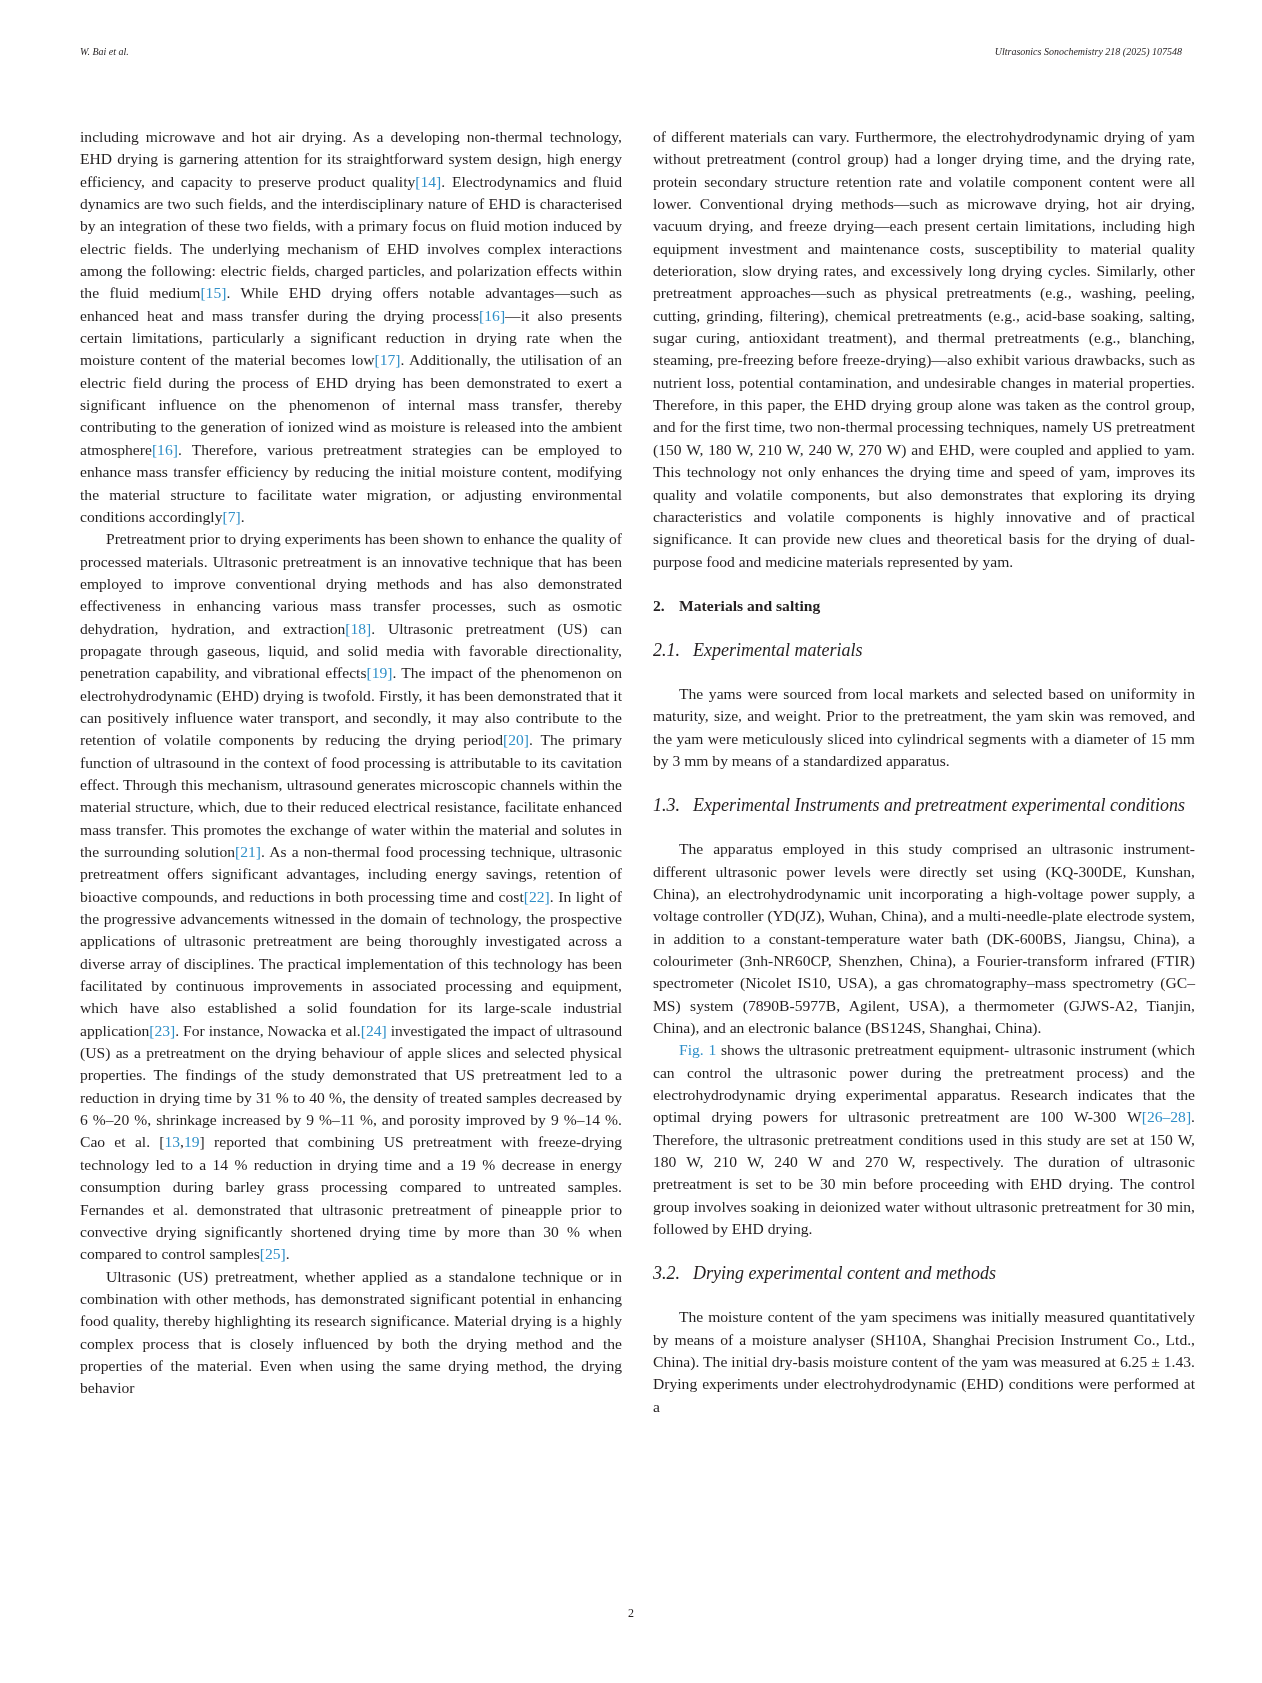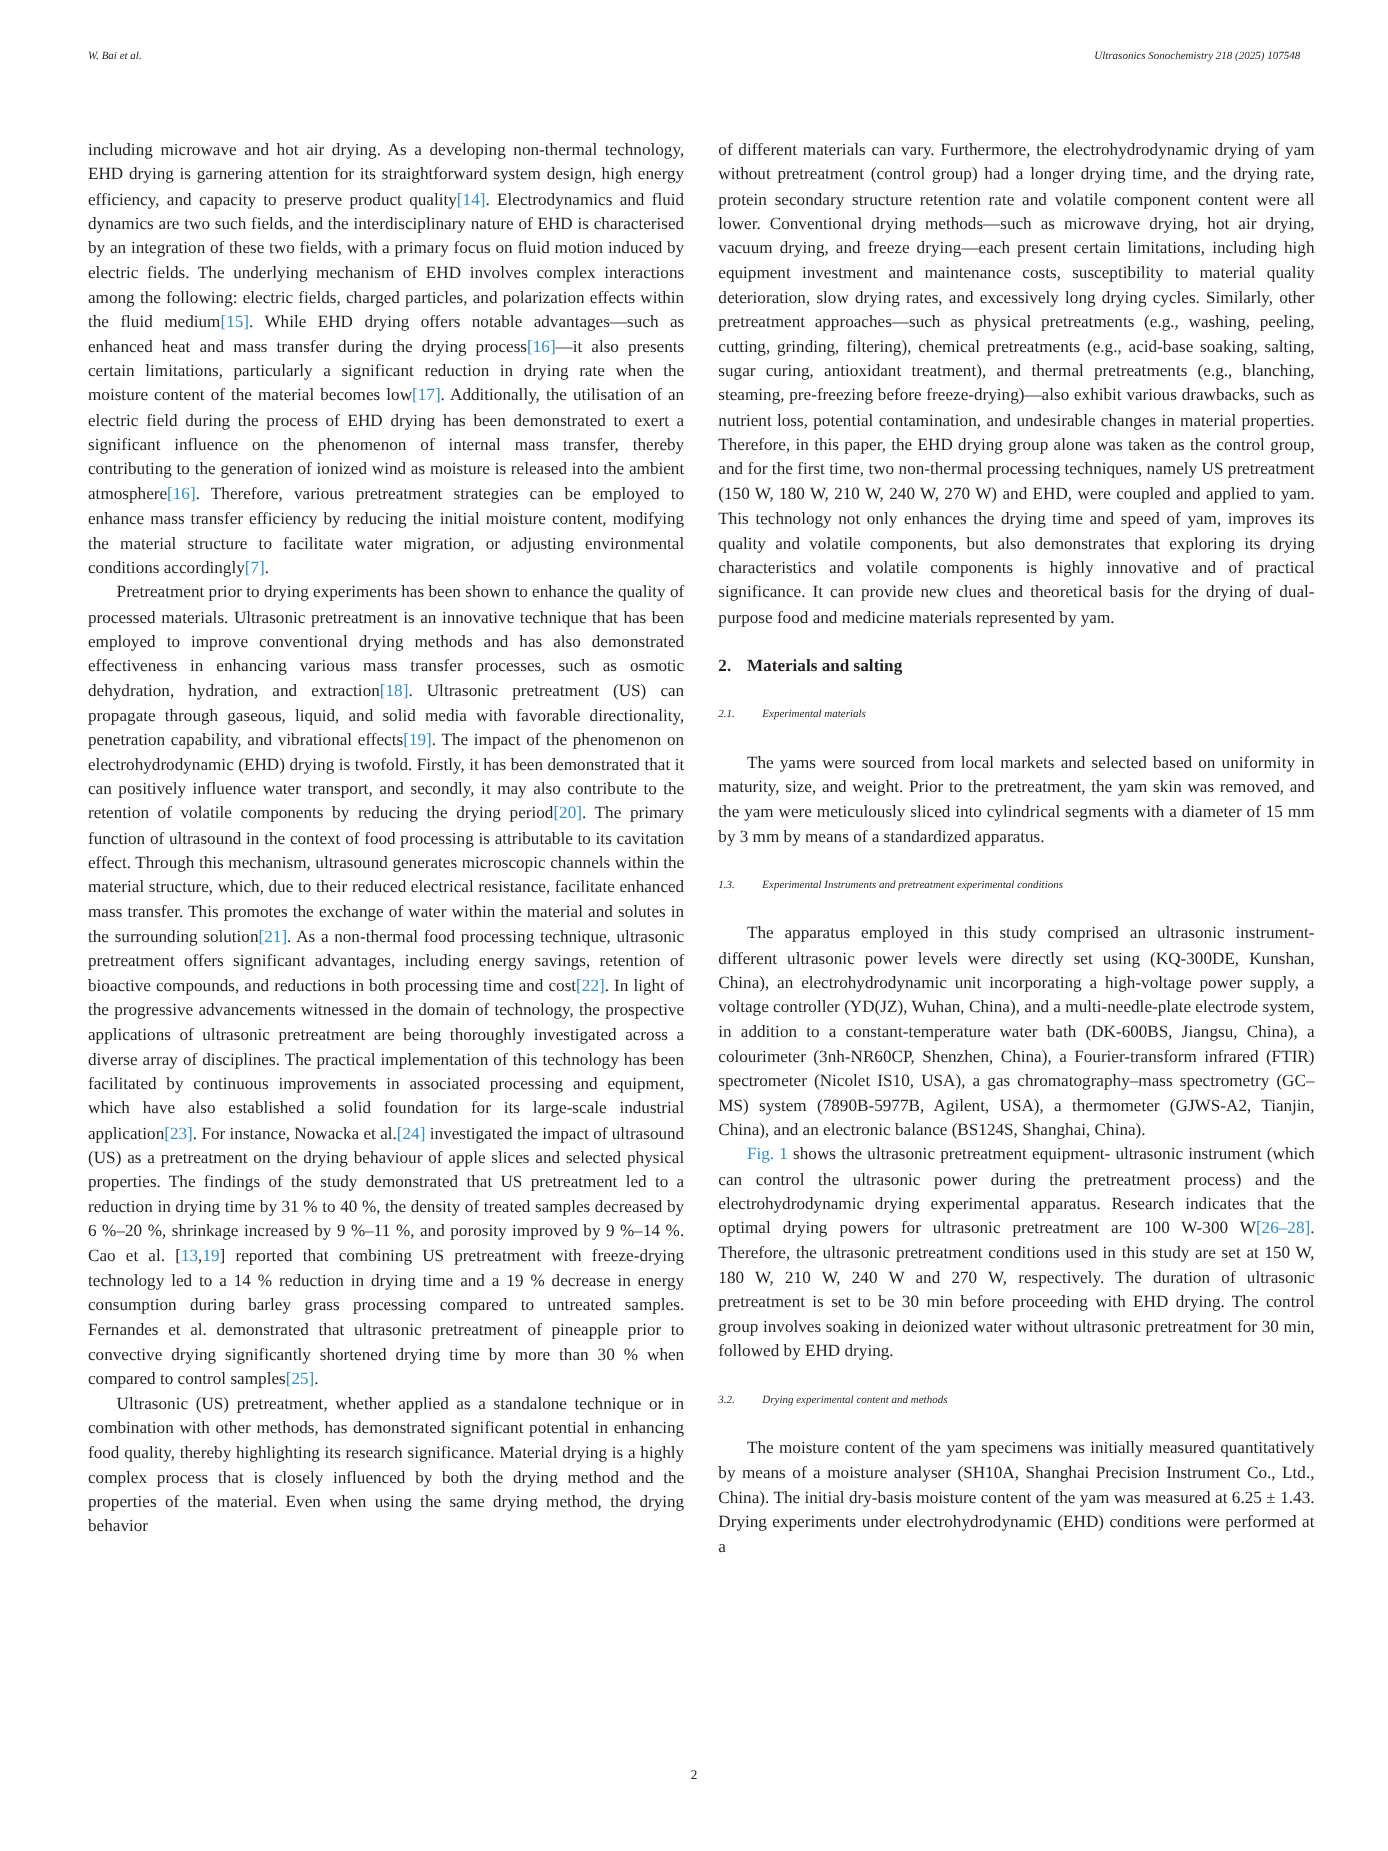--- a/index.html
+++ b/index.html
@@ -7,21 +7,21 @@
   .running-head { position: absolute; top: 46px; font-family: "Liberation Serif", serif; font-style: italic; font-size: 10px; color: #231f20; }
   .rh-left { left: 80px; }
   .rh-right { right: 80px; }
   .col { position: absolute; top: 112px; width: 542px; font-family: "Liberation Serif", serif; font-size: 15.6px; line-height: 22.35px; text-align: justify; hyphens: auto; margin-top: 14px; }
   .col-left { left: 80px; }
   .col-right { left: 653px; }
   .col p { margin: 0; }
   .col p.indent { text-indent: 26px; }
   .ref { color: #2f8fc8; cursor: pointer; }
   h2.sec { font-family: "Liberation Serif", serif; font-weight: bold; font-size: 15.6px; margin: 22px 0 22px 0; line-height: 22px; }
-  h3.sub { font-family: "Liberation Serif", serif; font-style: italic; font-weight: normal; font-size: 10px; margin: 22px 0 22px 0; line-height: 22px; }
+  h3.sub { font-family: "Liberation Serif", serif; font-style: italic; font-weight: normal; font-size: 18px; margin: 22px 0 22px 0; line-height: 22px; }
   .sec-num { display: inline-block; width: 26px; }
   .sub-num { display: inline-block; width: 40px; }
   .page-num { position: absolute; top: 1606px; left: 0; width: 1262px; text-align: center; font-family: "Liberation Serif", serif; font-size: 12px; }
 </style>
 </head>
 <body>
 
 <div class="running-head rh-left">W. Bai et al.</div>
 <div class="running-head rh-right">Ultrasonics Sonochemistry 218 (2025) 107548</div>
 

